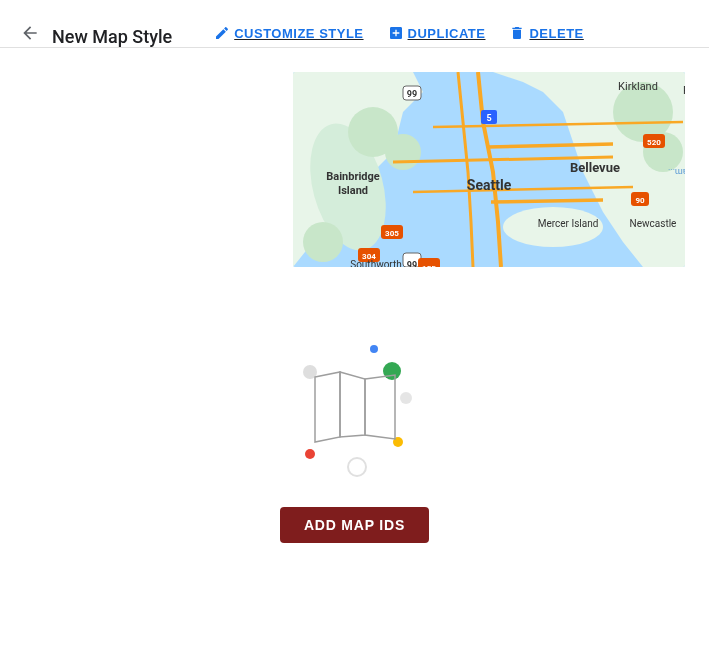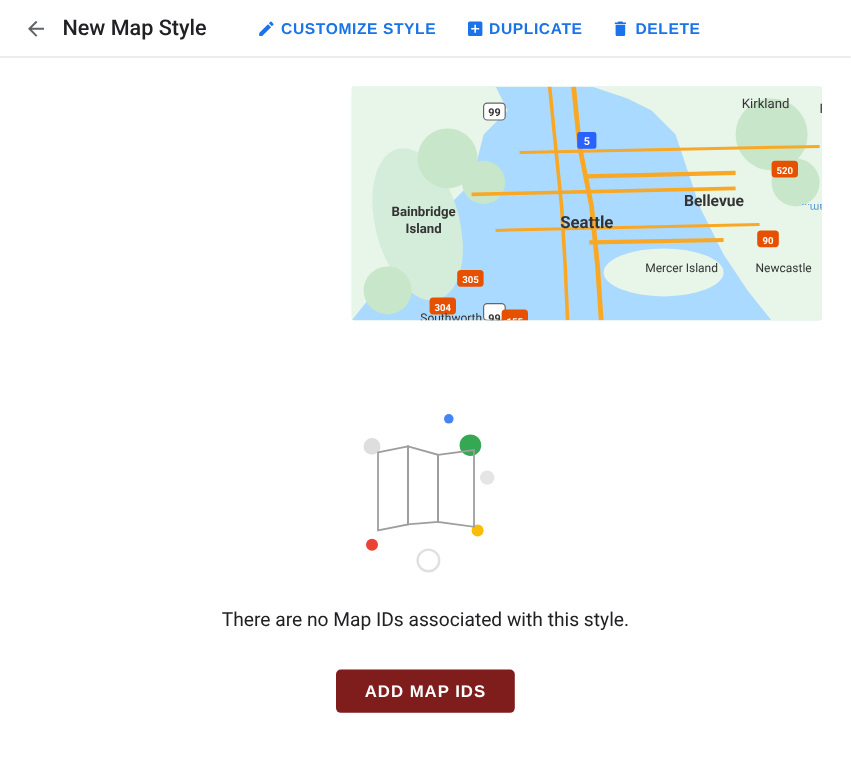--- a/index.html
+++ b/index.html
@@ -8,21 +8,21 @@
       background: #fff;
       color: #202124;
       width: 709px;
       height: 646px;
       overflow: hidden;
     }
 
     
     .header {
       display: flex;
-      align-items: center;
+      align-items: flex-end;
       padding: 0 16px;
       height: 48px;
       border-bottom: 1px solid #e0e0e0;
       gap: 8px;
     }
     .back-btn {
       background: none;
       border: none;
       cursor: pointer;
       color: #5f6368;
@@ -35,20 +35,21 @@
       font-size: 18px;
       font-weight: 500;
       color: #202124;
       margin-right: 16px;
     }
     .header-actions {
       display: flex;
       align-items: center;
       gap: 4px;
       margin-left: 8px;
+      text-decoration: underline;
     }
     .header-btn {
       display: flex;
       align-items: center;
       gap: 4px;
       background: none;
       border: none;
       cursor: pointer;
       color: #1a73e8;
       font-size: 13px;
@@ -254,18 +255,17 @@
       <svg class="map-fold-icon" width="90" height="80" viewBox="0 0 90 80" style="transform:translate(-50%,-50%);top:50%;left:50%;position:absolute;">
 
         <path d="M5 10 L30 5 L30 70 L5 75 Z" fill="none" stroke="#9e9e9e" stroke-width="1.5"></path>
 
         <path d="M30 5 L55 12 L55 68 L30 70 Z" fill="none" stroke="#9e9e9e" stroke-width="1.5"></path>
 
         <path d="M55 12 L85 8 L85 72 L55 68 Z" fill="none" stroke="#9e9e9e" stroke-width="1.5"></path>
       </svg>
     </div>
 
-    <p class="empty-text">There are no Map IDs associated with this style.</p>
 
     <button class="add-map-btn">ADD MAP IDS</button>
   </div>
 
 </div>
 
 </body></html>

